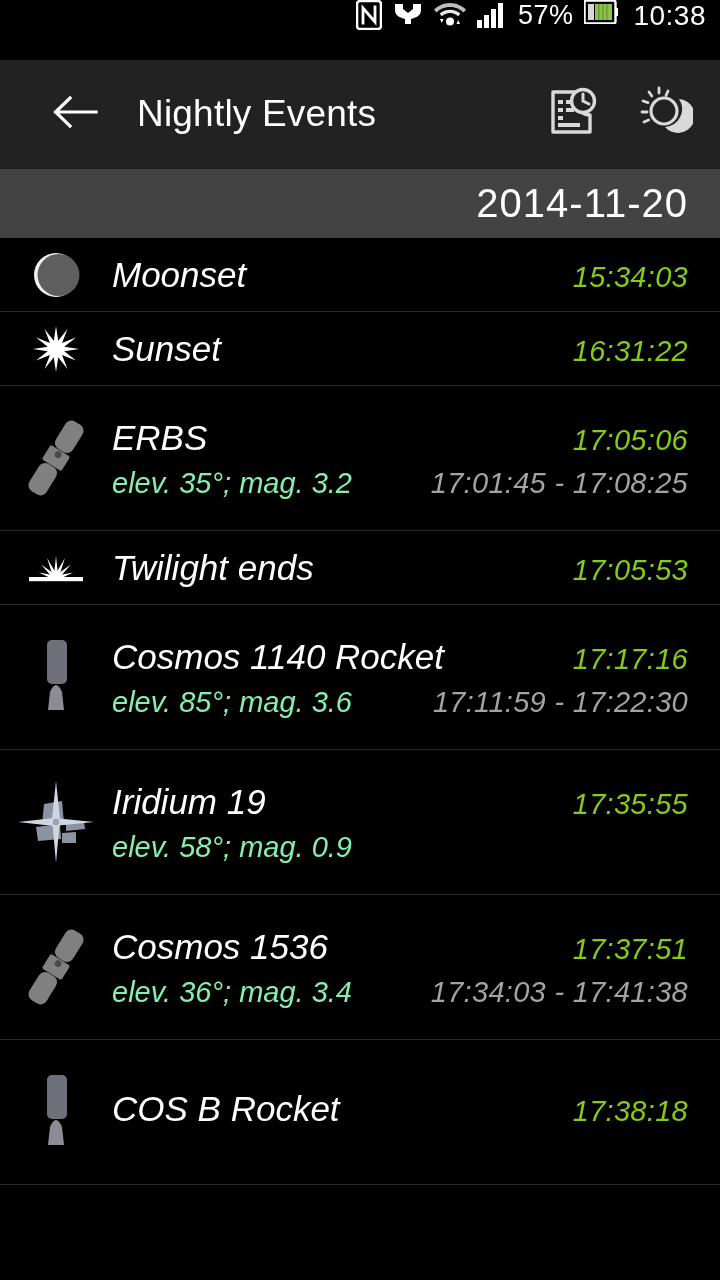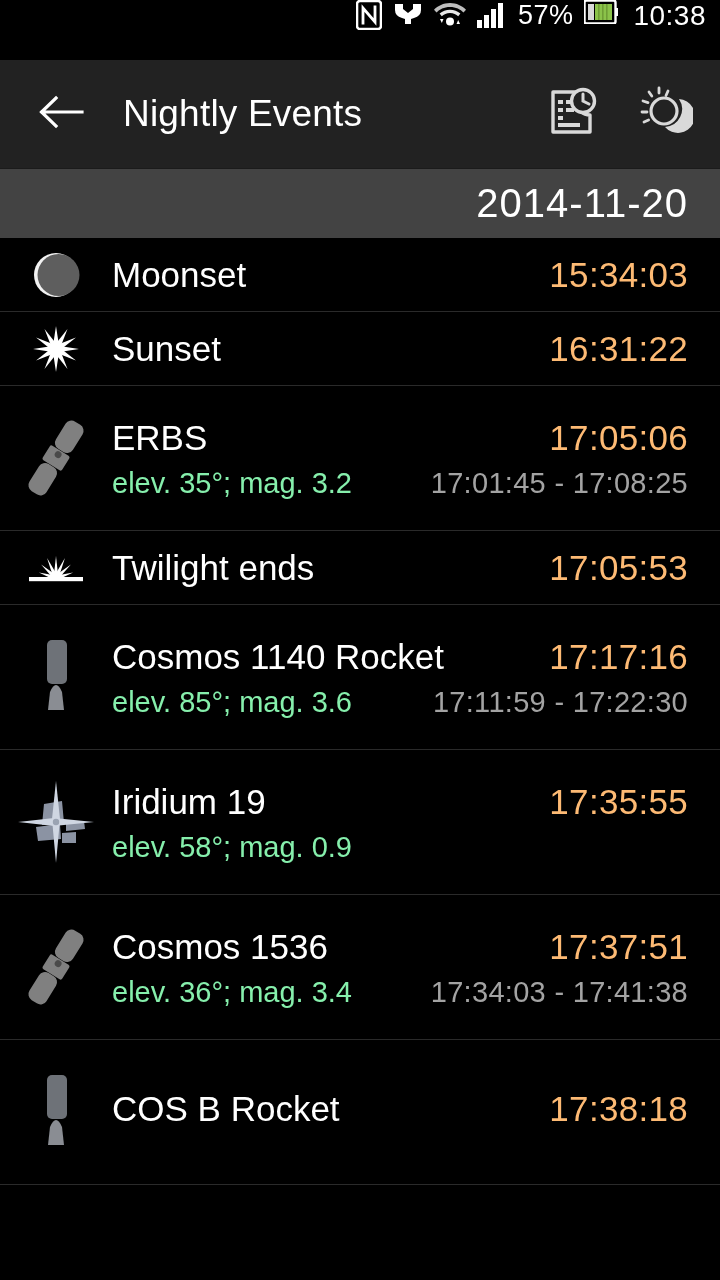--- a/index.html
+++ b/index.html
@@ -25,21 +25,21 @@
   }
   .sb-clock{
     color:#fff; font-size:28px; letter-spacing:.5px; margin-left:4px;
   }
 
   
   .actionbar{
     height:108px; width:100%;
     background:#222222;
     display:flex; align-items:center;
-    padding:0 22px 0 34px;
+    padding:0 22px 0 48px;
   }
   .back-btn{ width:54px; height:54px; display:flex; align-items:center; justify-content:center; flex:0 0 auto; }
   .ab-title{
     color:#ffffff; font-size:37px; margin-left:35px;
     flex:1 1 auto; white-space:nowrap; letter-spacing:.2px;
   }
   .ab-action{ width:64px; height:64px; display:flex; align-items:center; justify-content:center; flex:0 0 auto; }
   .ab-action + .ab-action{ margin-left:30px; }
 
   
@@ -55,36 +55,37 @@
   }
 
   
   .event-list{ width:100%; background:#000; }
   .event-row{
     width:100%;
     border-bottom:1px solid #2a2a2a;
     display:flex; align-items:center;
     padding:0 32px 0 0;
     position:relative;
+    font-style:italic;
   }
   .event-row.single{ height:74px; }
   .event-row.double{ height:145px; }
 
   .ev-icon{
     width:112px; flex:0 0 112px;
     height:100%;
     display:flex; align-items:center; justify-content:center;
   }
   .ev-body{ flex:1 1 auto; display:flex; flex-direction:column; justify-content:center; height:100%; }
 
   .ev-line1{ display:flex; align-items:baseline; justify-content:space-between; }
   .ev-line2{ display:flex; align-items:baseline; justify-content:space-between; margin-top:9px; }
 
   .ev-name{ color:#ffffff; font-size:35px; white-space:nowrap; }
-  .ev-time{ color:#fdba74; font-size:35px; white-space:nowrap; letter-spacing:.3px; }
+  .ev-time{ color:#84cc16; font-size:29px; white-space:nowrap; letter-spacing:.3px; }
   .ev-sub{ color:#86efac; font-size:29px; white-space:nowrap; }
   .ev-range{ color:#a3a3a3; font-size:29px; white-space:nowrap; letter-spacing:.3px; }
 
   .double .ev-line1{ padding-top:2px; }
 
   
   .ev-body .ev-line2 .ev-range{ margin-right:0; }
 </style>
 </head>
 <body>

